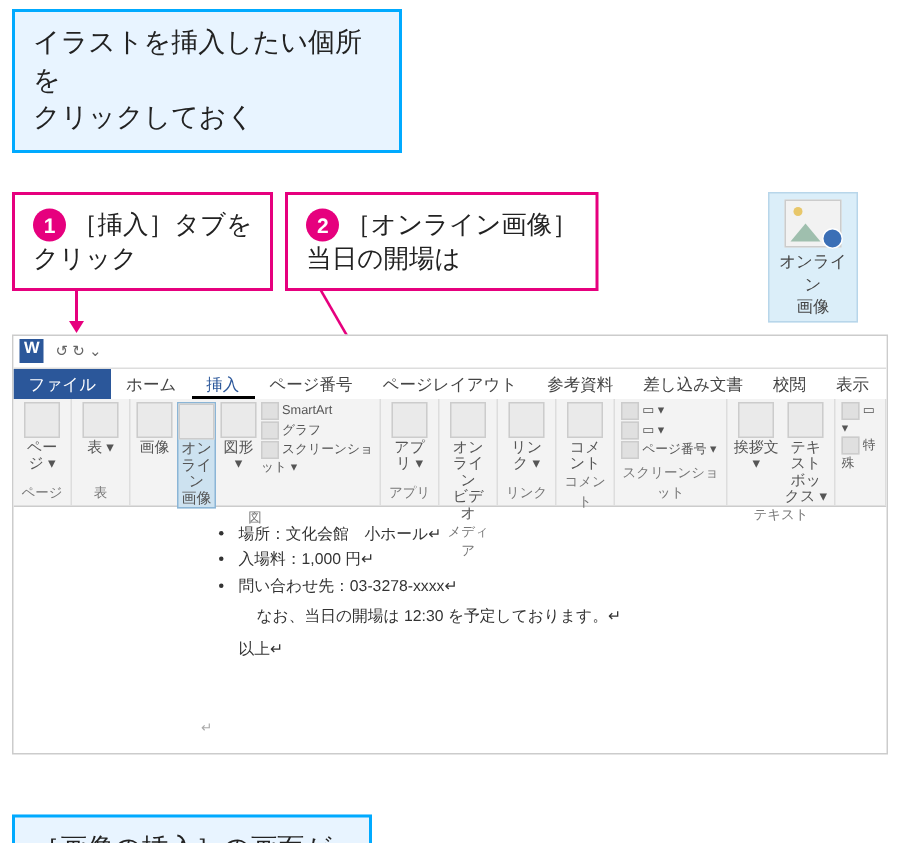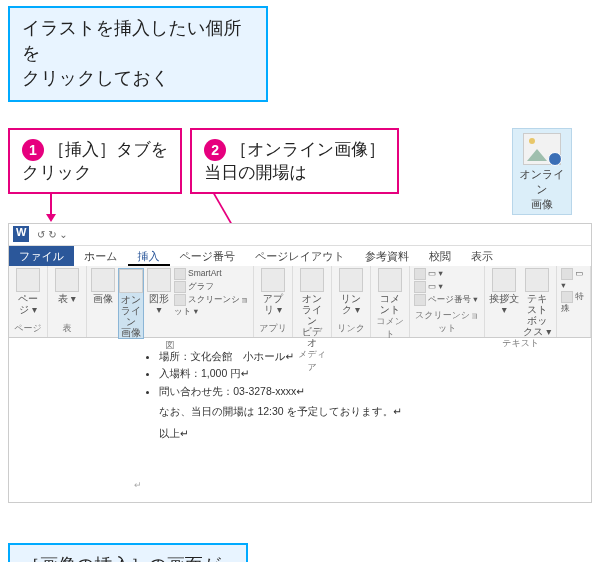--- a/index.html
+++ b/index.html
@@ -38,21 +38,21 @@
   .rgroup .lbl { text-align:center; font-size:9px; color:#777; }
   .rbtn { width: 30px; text-align:center; }
   .rbtn .bx { width: 24px; height: 24px; margin: 0 auto 1px auto; background: #eaeaea; border: 1px solid #ccc; position:relative;}
   .rbtn.sel { background: #cde2f0; border: 1px solid #8bb5d6; }
   .rbtn .cap { font-size:10px; line-height:1.1; display:block;}
   .stack { display:flex; flex-direction:column; gap:1px; font-size:8.5px;}
   .stack div::before{content:"";display:inline-block;width:10px;height:10px;background:#e0e0e0;border:1px solid #ccc;margin-right:2px;vertical-align:middle;}
 
   .doc-area { padding: 10px 40px 0 150px; font-size: 10.5px; color: #333; line-height: 1.7; position:relative;}
   .doc-area ul { list-style: disc; }
-  .doc-area .note-line { margin-left: 0px; margin-top:2px;}
+  .doc-area .note-line { margin-left: 12px; margin-top:2px;}
   .doc-area .right-end { margin-right: 20px; margin-top:4px;}
   .cursor-mark { position:absolute; left:125px; top:140px; font-size:9px; color:#aaa;}
 
   .bottom-note { margin: 40px 8px 8px 8px; width: 240px; }
 
   
   .conn { position:absolute; background:#e6007e; }
 </style>
 </head>
 <body>
@@ -88,20 +88,21 @@
     <span class="wicon"></span>
     <span class="qat">↺ ↻ ⌄</span>
   </div>
   <div class="tab-row">
     <div class="tab file">ファイル</div>
     <div class="tab">ホーム</div>
     <div class="tab active">挿入</div>
     <div class="tab">ページ番号</div>
     <div class="tab">ページレイアウト</div>
     <div class="tab">参考資料</div>
+    <div class="tab">差し込み文書</div>
     <div class="tab">校閲</div>
     <div class="tab">表示</div>
   </div>
 
   <div class="ribbon">
     <div class="rgroup">
       <div class="items">
           <div class="rbtn">
             <div class="bx"></div>
             <span class="cap">ページ ▾</span>

